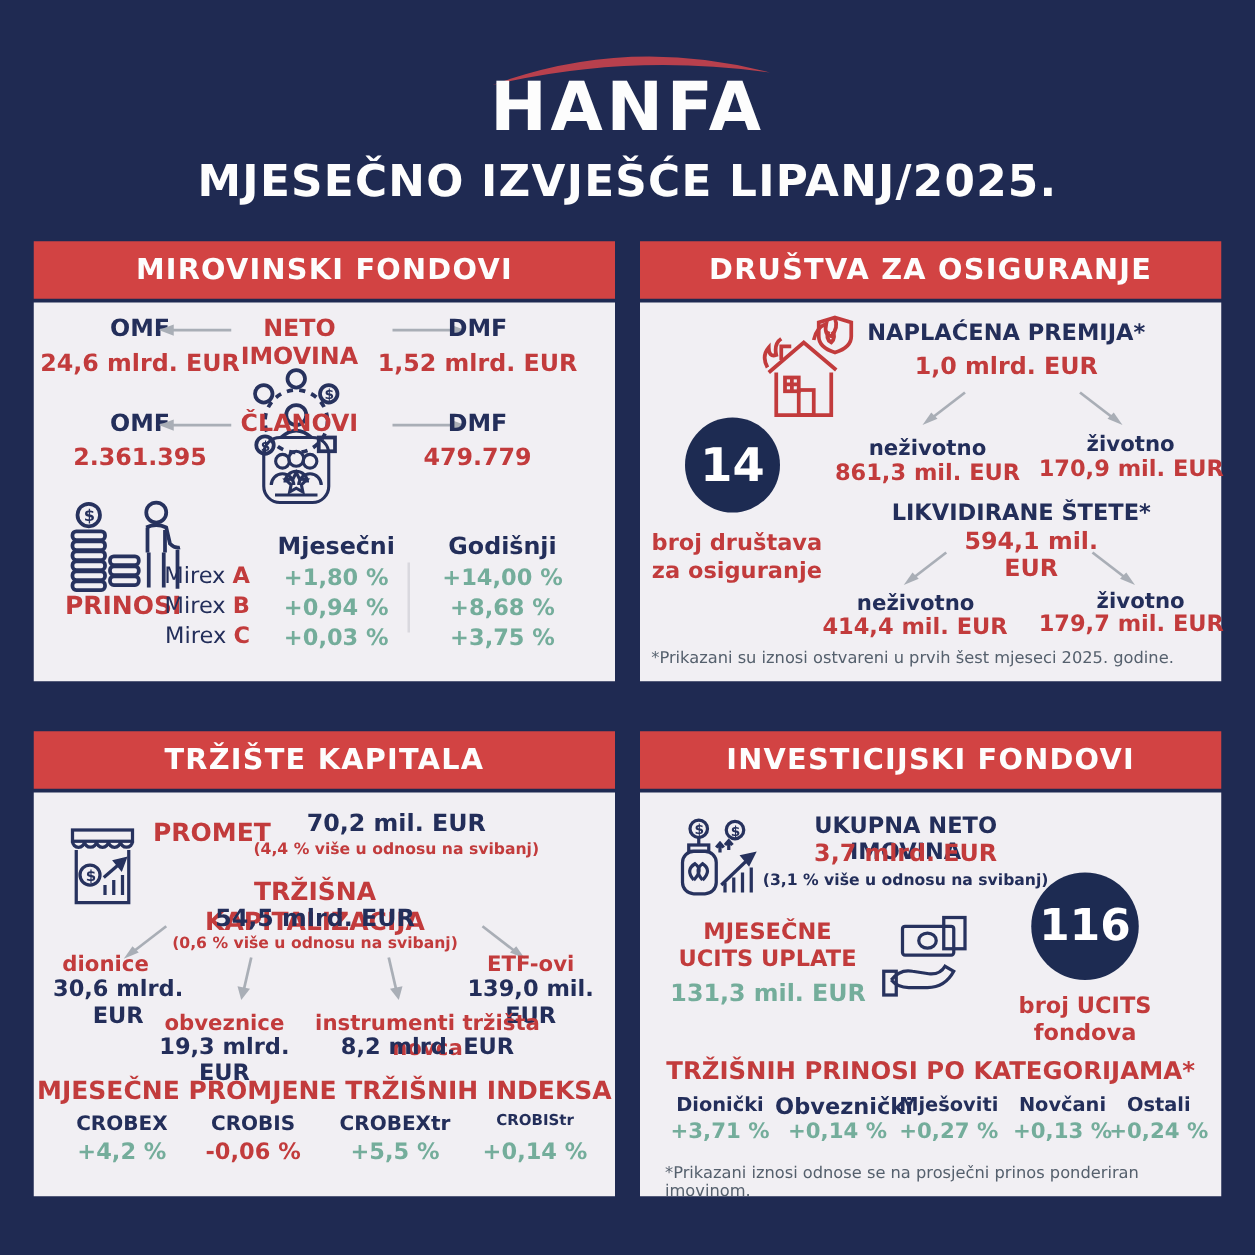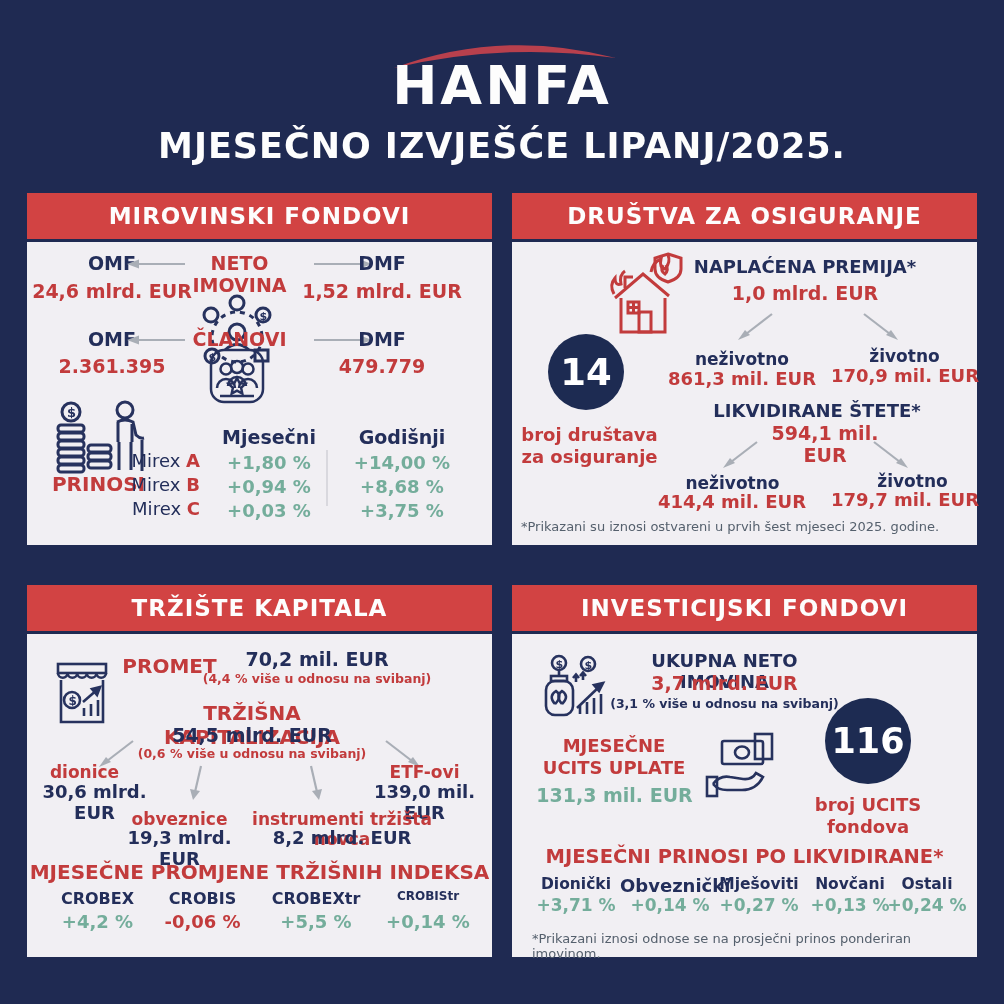--- a/index.html
+++ b/index.html
@@ -336,21 +336,21 @@
           <rect x="17" y="11" width="41" height="23" rx="2"></rect>
           <ellipse cx="37" cy="22.5" rx="7" ry="6"></ellipse>
           <path d="M8 54 q7 -9 17 -7 l13 2 q9 1 13 -6 l7 4 q-7 13 -21 13 h-15 q-9 0 -14 -6"></path>
           <rect x="2" y="47" width="10" height="19"></rect>
         </svg>
       </div>
 
       <div class="circle abs" style="left:313px;top:64px;width:86px;height:86px;font-size:35px;">116</div>
       <div class="abs ctr b red" style="left:296px;top:160px;width:120px;font-size:18px;line-height:1.2;">broj UCITS fondova</div>
 
-      <div class="abs ctr b red" style="left:0px;top:211px;width:465px;font-size:19.5px;">MJESEČNI PRINOSI PO LIKVIDIRANE*</div>
+      <div class="abs ctr b red" style="left:0px;top:211px;width:465px;font-size:19.5px;">TRŽIŠNIH PRINOSI PO KATEGORIJAMA*</div>
 
       <div class="abs ctr b navy" style="left:14px;top:241px;width:100px;font-size:15.5px;">Dionički</div>
       <div class="abs ctr b green" style="left:14px;top:261px;width:100px;font-size:17px;">+3,71 %</div>
       <div class="abs ctr b navy" style="left:108px;top:241px;width:100px;font-size:18px;">Obveznički</div>
       <div class="abs ctr b green" style="left:108px;top:261px;width:100px;font-size:17px;">+0,14 %</div>
       <div class="abs ctr b navy" style="left:197px;top:241px;width:100px;font-size:15.5px;">Mješoviti</div>
       <div class="abs ctr b green" style="left:197px;top:261px;width:100px;font-size:17px;">+0,27 %</div>
       <div class="abs ctr b navy" style="left:288px;top:241px;width:100px;font-size:15.5px;">Novčani</div>
       <div class="abs ctr b green" style="left:288px;top:261px;width:100px;font-size:17px;">+0,13 %</div>
       <div class="abs ctr b navy" style="left:365px;top:241px;width:100px;font-size:15.5px;">Ostali</div>

